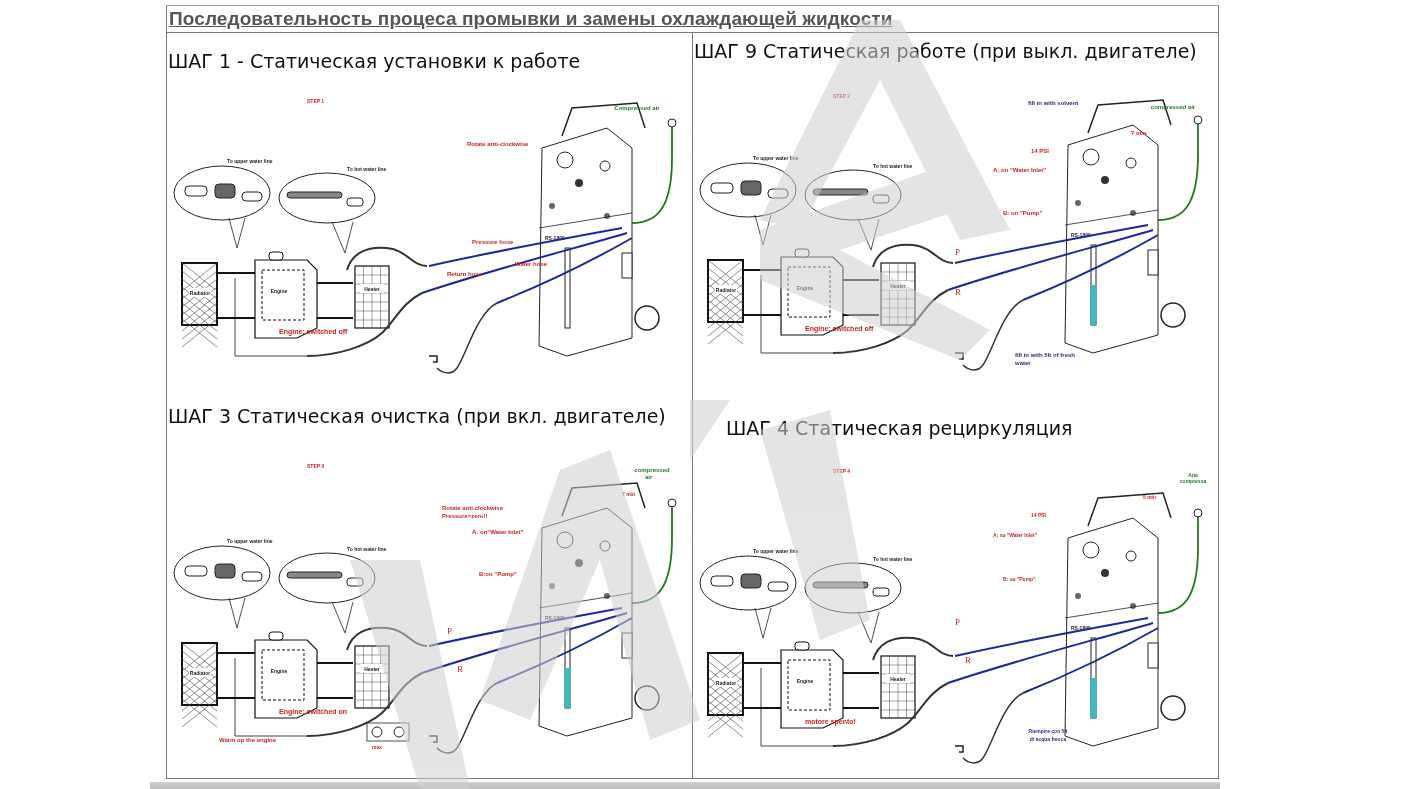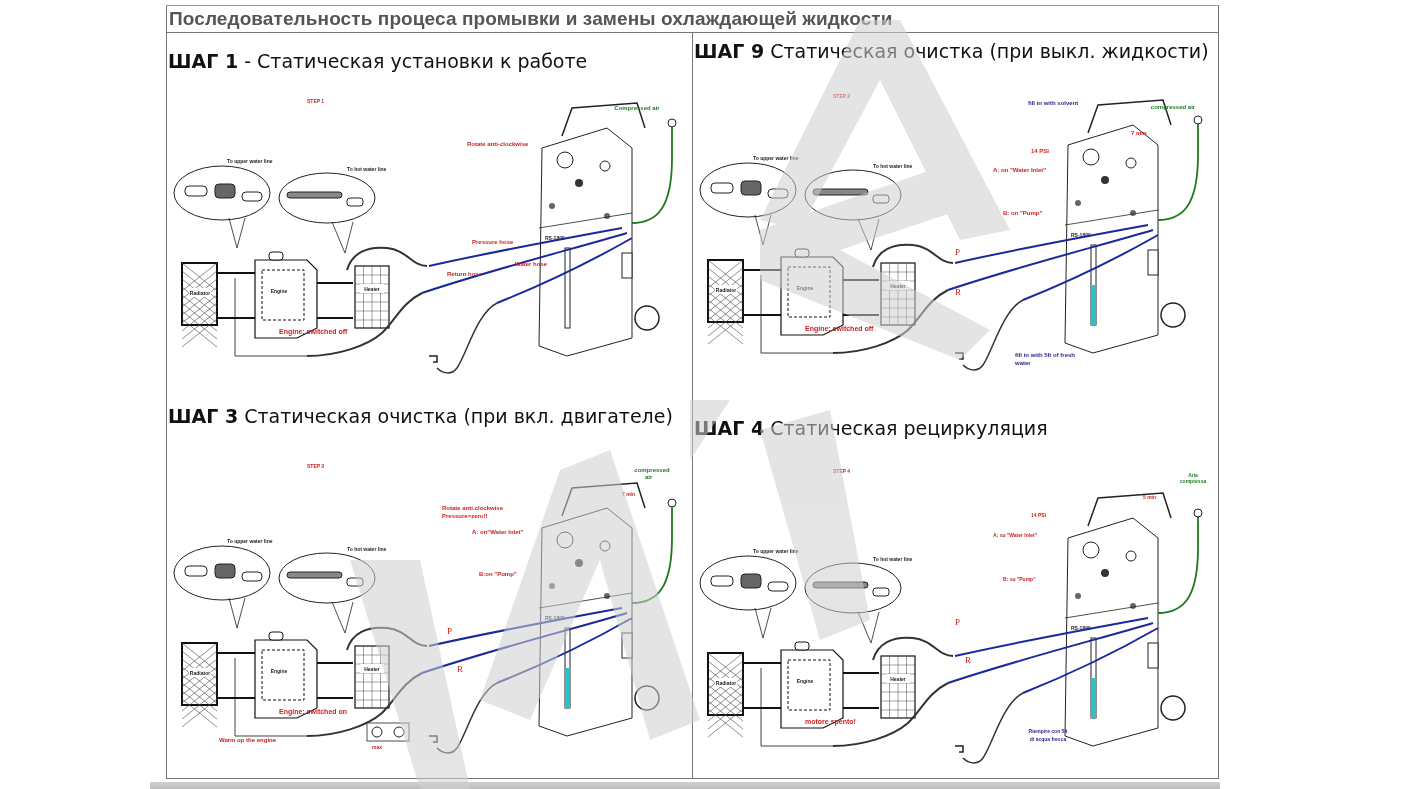--- a/index.html
+++ b/index.html
@@ -1,31 +1,31 @@
 <!DOCTYPE html>
 <html><head>
 <meta charset="utf-8">
 <style>
   html,body{margin:0;padding:0;background:#fff;}
   body{width:1402px;height:789px;position:relative;overflow:hidden;font-family:"DejaVu Sans",sans-serif;}
   .sheet{position:absolute;left:166px;top:0;width:1053px;height:782px;}
   .topline{position:absolute;left:0;top:5px;width:1053px;height:1px;background:#9a9a9a;}
   .title-row{position:absolute;left:0;top:6px;width:1053px;height:27px;border-left:1px solid #777;border-right:1px solid #777;border-bottom:1px solid #777;box-sizing:border-box;}
-  .doc-title{position:absolute;left:2px;top:2px;font-family:"Liberation Sans",sans-serif;font-weight:bold;font-size:19px;color:#555;white-space:nowrap;letter-spacing:0.1px;}
+  .doc-title{position:absolute;left:2px;top:2px;font-family:"Liberation Sans",sans-serif;font-weight:bold;font-size:19px;color:#555;white-space:nowrap;letter-spacing:0.1px;text-decoration:underline;}
   .cell{position:absolute;box-sizing:border-box;border-left:1px solid #777;border-right:1px solid #777;border-bottom:1px solid #777;background:#fff;}
   .c1{left:0;top:33px;width:527px;height:366px;}
   .c2{left:526px;top:33px;width:527px;height:366px;}
   .c3{left:0;top:398px;width:527px;height:381px;}
   .c4{left:526px;top:398px;width:527px;height:381px;}
   .step-heading{position:absolute;left:1px;font-family:"DejaVu Sans",sans-serif;font-size:19px;color:#111;white-space:nowrap;}
-  .step-heading b{font-weight:bold;}
+  .step-heading b{font-weight:normal;}
   .c1 .step-heading{top:17px;}
   .c2 .step-heading{top:7px;}
   .c3 .step-heading{top:7px;}
-  .c4 .step-heading{top:19px;}
+  .c4 .step-heading{top:19px;padding-left:32px;}
   .diagram{position:absolute;left:0;width:527px;}
   .c1 .diagram{top:55px;height:310px;}
   .c2 .diagram{top:52px;height:310px;}
   .c3 .diagram{top:50px;height:330px;}
   .c4 .diagram{top:55px;height:325px;}
   .bottom-shadow{position:absolute;left:150px;top:782px;width:1070px;height:7px;background:linear-gradient(#d0d0d0,#bcbcbc);}
   .watermark{position:absolute;left:0;top:0;width:1402px;height:789px;pointer-events:none;}
 </style>
 </head>
 <body>
@@ -126,21 +126,21 @@
         <text x="140" y="15" fill="#cc1f1f" font-size="5" font-family="Liberation Sans, sans-serif" font-weight="bold" text-anchor="start">STEP 1</text>
         <text x="470" y="22" fill="#1e7a1e" font-size="6" font-family="Liberation Sans, sans-serif" font-weight="bold" text-anchor="middle">Compressed air</text>
         <text x="300" y="58" fill="#cc1f1f" font-size="6" font-family="Liberation Sans, sans-serif" font-weight="bold" text-anchor="start">Rotate anti-clockwise</text>
         <text x="305" y="156" fill="#cc1f1f" font-size="6" font-family="Liberation Sans, sans-serif" font-weight="bold" text-anchor="start">Pressure hose</text>
         <text x="280" y="188" fill="#cc1f1f" font-size="6" font-family="Liberation Sans, sans-serif" font-weight="bold" text-anchor="start">Return hose</text>
         <text x="348" y="178" fill="#cc1f1f" font-size="6" font-family="Liberation Sans, sans-serif" font-weight="bold" text-anchor="start">Water hose</text>
       </svg>
   </div>
 
   <div class="cell c2">
-    <div class="step-heading"><b>ШАГ 9</b><span> Статическая очистка (при выкл. жидкости)</span></div>
+    <div class="step-heading"><b>ШАГ 9</b><span> Статическая работе (при выкл. двигателе)</span></div>
     <svg class="diagram" viewBox="0 0 527 310">
         <g transform="translate(0,0)">
           <ellipse cx="55" cy="105" rx="48" ry="27" fill="#fff" stroke="#222" stroke-width="1"></ellipse>
           <ellipse cx="160" cy="110" rx="48" ry="25" fill="#fff" stroke="#222" stroke-width="1"></ellipse>
           <polyline points="62,130 70,160 78,130" fill="none" stroke="#222" stroke-width="0.8"></polyline>
           <polyline points="165,134 178,165 186,134" fill="none" stroke="#222" stroke-width="0.8"></polyline>
           <text x="60" y="75" fill="#222" font-size="5" font-family="Liberation Sans, sans-serif" font-weight="bold" text-anchor="start">To upper water line</text>
           <text x="180" y="83" fill="#222" font-size="5" font-family="Liberation Sans, sans-serif" font-weight="bold" text-anchor="start">To hot water line</text>
           <rect x="18" y="98" width="22" height="10" rx="4" fill="none" stroke="#222"></rect>
           <rect x="48" y="96" width="20" height="14" rx="4" fill="#666" stroke="#222"></rect>

